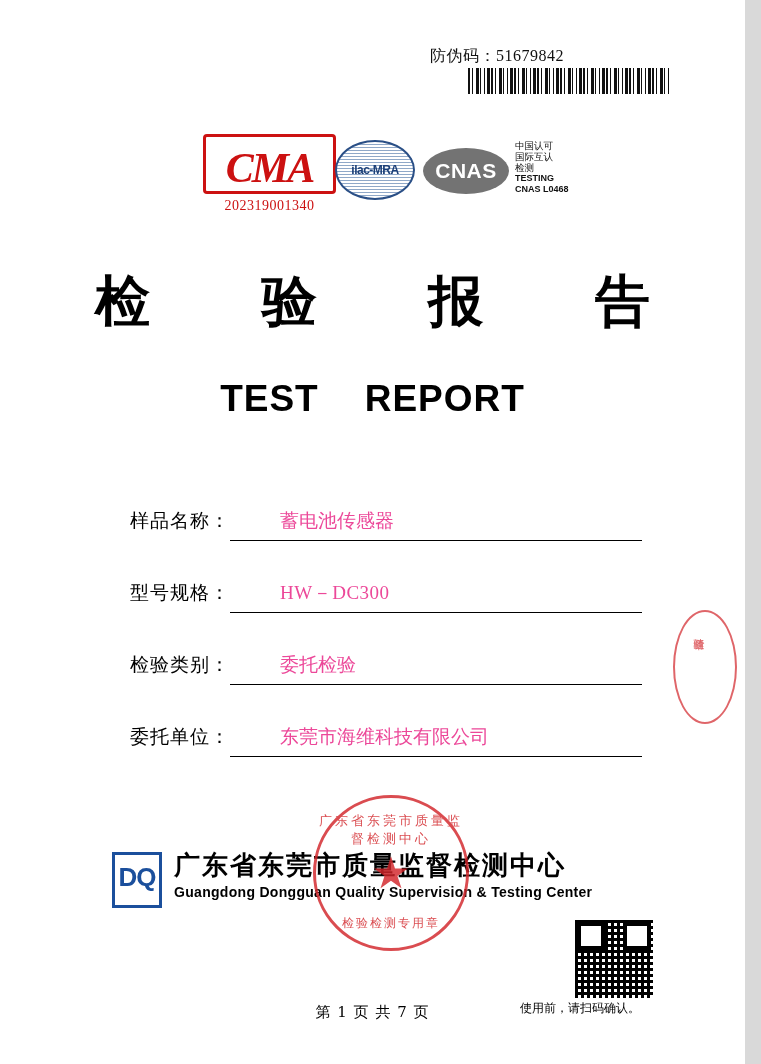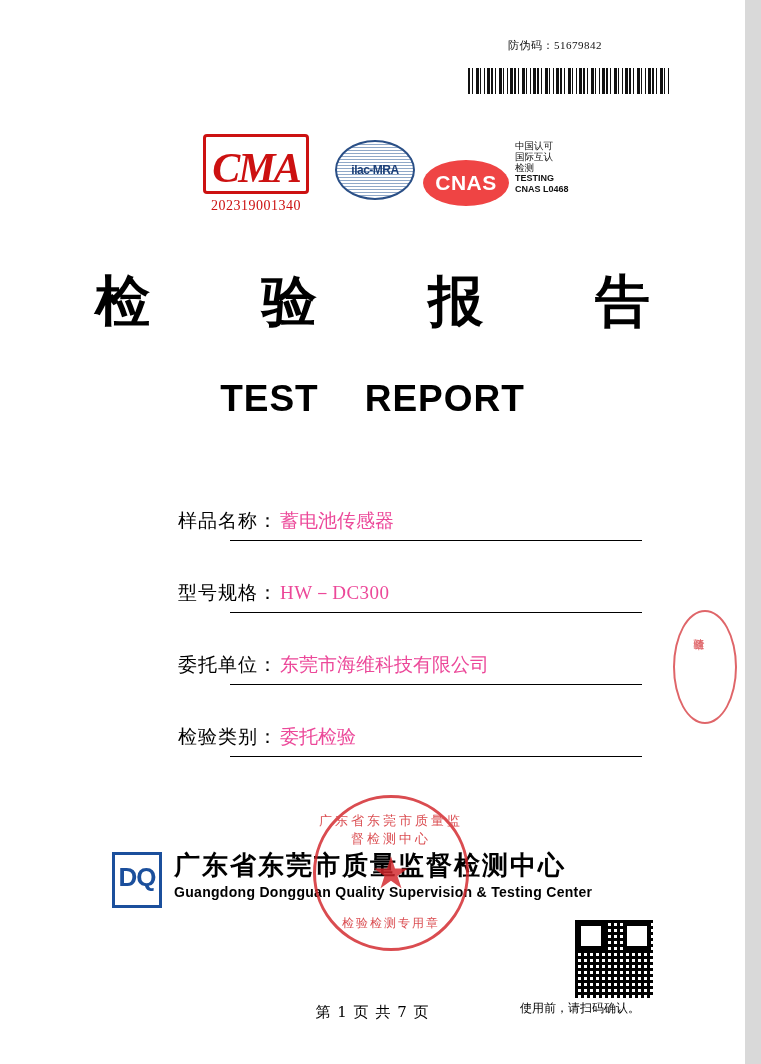--- a/index.html
+++ b/index.html
@@ -31,26 +31,26 @@
     top: 0;
     left: 0;
     width: 745px;
     height: 1064px;
     background: #ffffff;
   }
 
   
   .anti-code {
     position: absolute;
-    top: 38px;
+    top: 46px;
     left: 430px;
     width: 250px;
-    text-align: center;
+    text-align: left;
     font-family: "Liberation Serif", serif;
-    font-size: 11px;
+    font-size: 16px;
     color: #111;
     letter-spacing: 0.5px;
   }
   .barcode {
     position: absolute;
     top: 68px;
     left: 468px;
     width: 202px;
     height: 26px;
     background:
@@ -78,21 +78,21 @@
     position: absolute;
     top: 134px;
     left: 165px;
     width: 420px;
     height: 95px;
   }
   .cma {
     position: absolute;
     left: 38px;
     top: 0px;
-    width: 106px;
+    width: 133px;
     text-align: center;
   }
   .cma-mark {
     font-family: "Liberation Serif", serif;
     font-weight: bold;
     font-style: italic;
     font-size: 42px;
     color: #cc1111;
     letter-spacing: -2px;
     line-height: 62px;
@@ -131,25 +131,25 @@
   }
   .cnas {
     position: absolute;
     left: 258px;
     top: 6px;
     width: 160px;
   }
   .cnas-oval {
     position: absolute;
     left: 0;
-    top: 20px;
+    top: 8px;
     width: 86px;
     height: 46px;
     border-radius: 50%;
-    background: #ef4444;
+    background: #737373;
   }
   .cnas-oval span {
     display: block;
     text-align: center;
     line-height: 46px;
     color: #ffffff;
     font-family: "Liberation Sans", sans-serif;
     font-weight: bold;
     font-size: 21px;
     letter-spacing: 0.5px;
@@ -207,21 +207,20 @@
     height: 72px;
   }
   .field-label {
     position: absolute;
     left: 0;
     top: 8px;
     font-family: "DejaVu Serif", serif;
     font-size: 19px;
     color: #000;
     letter-spacing: 1px;
-    margin-left: 48px;
   }
   .field-value {
     position: absolute;
     left: 102px;
     top: 8px;
     font-family: "DejaVu Serif", serif;
     font-size: 19px;
     color: #ec4899;
     margin-left: 48px;
   }
@@ -446,27 +445,27 @@
         <div class="field-label">样品名称：</div>
         <div class="field-value">蓄电池传感器</div>
         <div class="field-line"></div>
       </div>
       <div class="field-row">
         <div class="field-label">型号规格：</div>
         <div class="field-value mono">HW－DC300</div>
         <div class="field-line"></div>
       </div>
       <div class="field-row">
+        <div class="field-label">检验类别：</div>
+        <div class="field-value">委托检验</div>
+        <div class="field-line"></div>
+      </div>
+      <div class="field-row">
         <div class="field-label">委托单位：</div>
         <div class="field-value">东莞市海维科技有限公司</div>
-        <div class="field-line"></div>
-      </div>
-      <div class="field-row">
-        <div class="field-label">检验类别：</div>
-        <div class="field-value">委托检验</div>
         <div class="field-line"></div>
       </div>
     </div>
 
     <div class="org">
       <div class="org-logo">DQ</div>
       <div class="org-cn">广东省东莞市质量监督检测中心</div>
       <div class="org-en">Guangdong Dongguan Quality Supervision &amp; Testing Center</div>
     </div>
 

